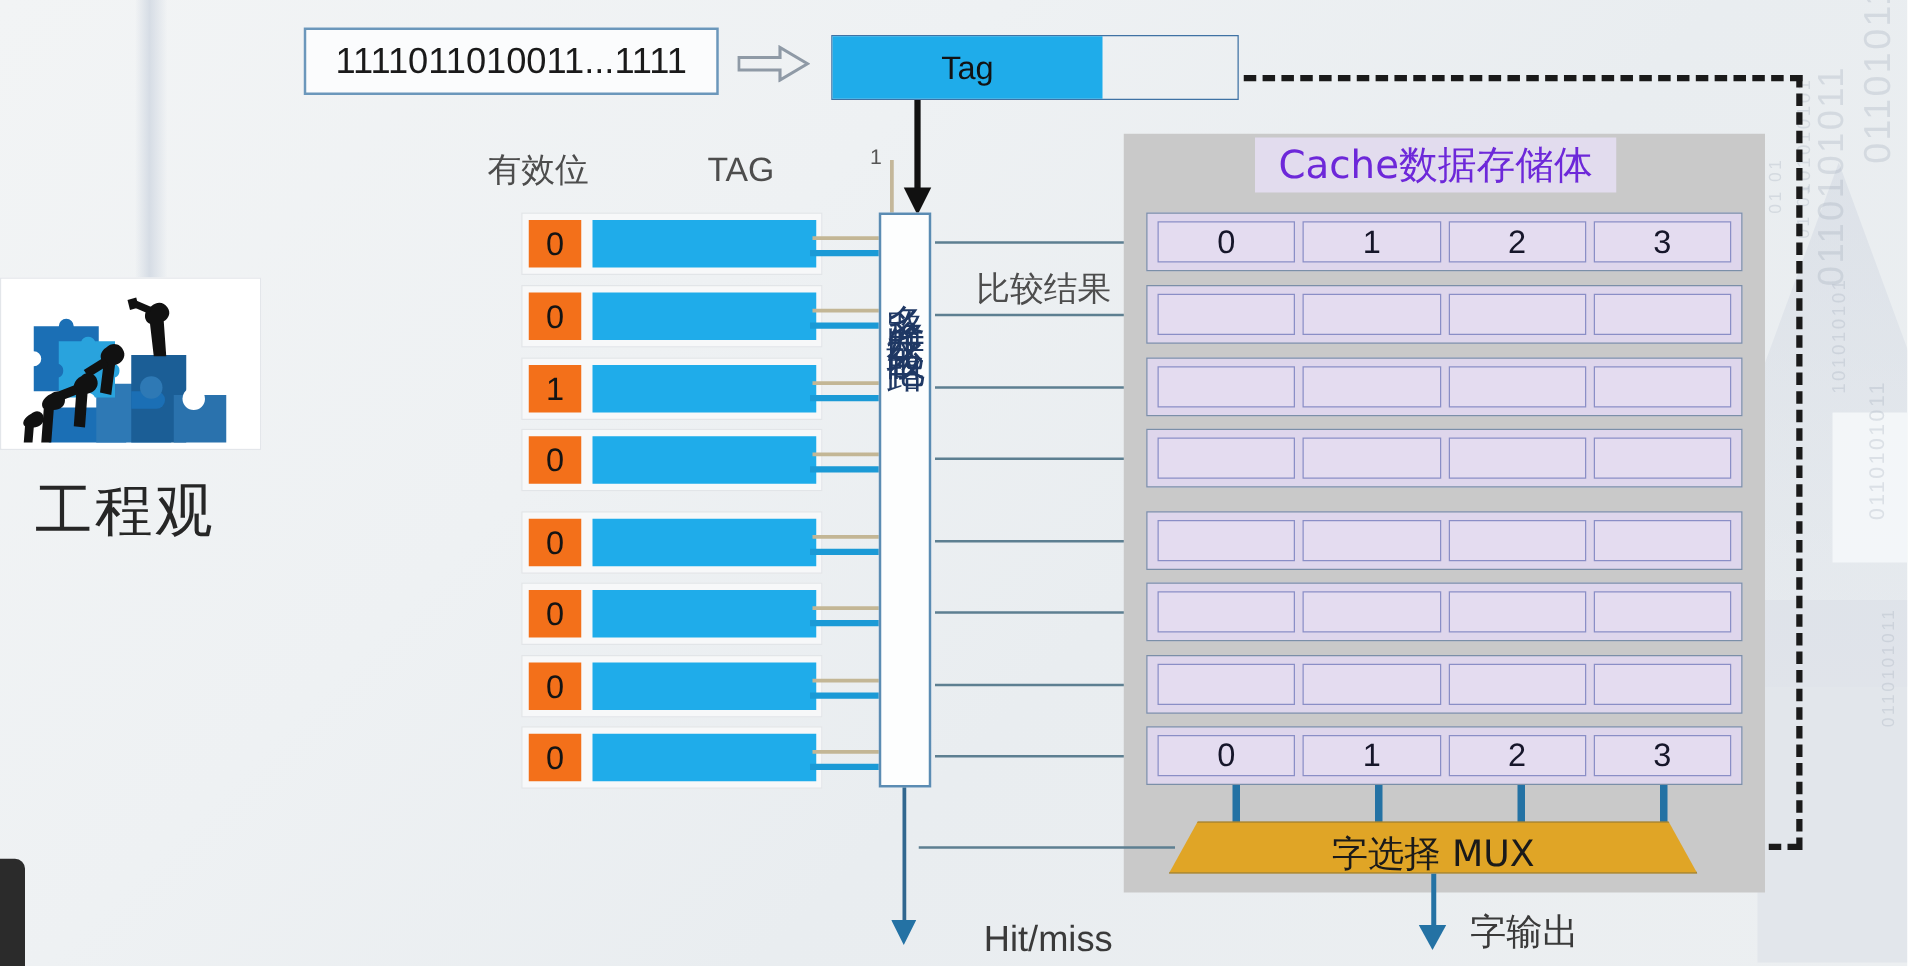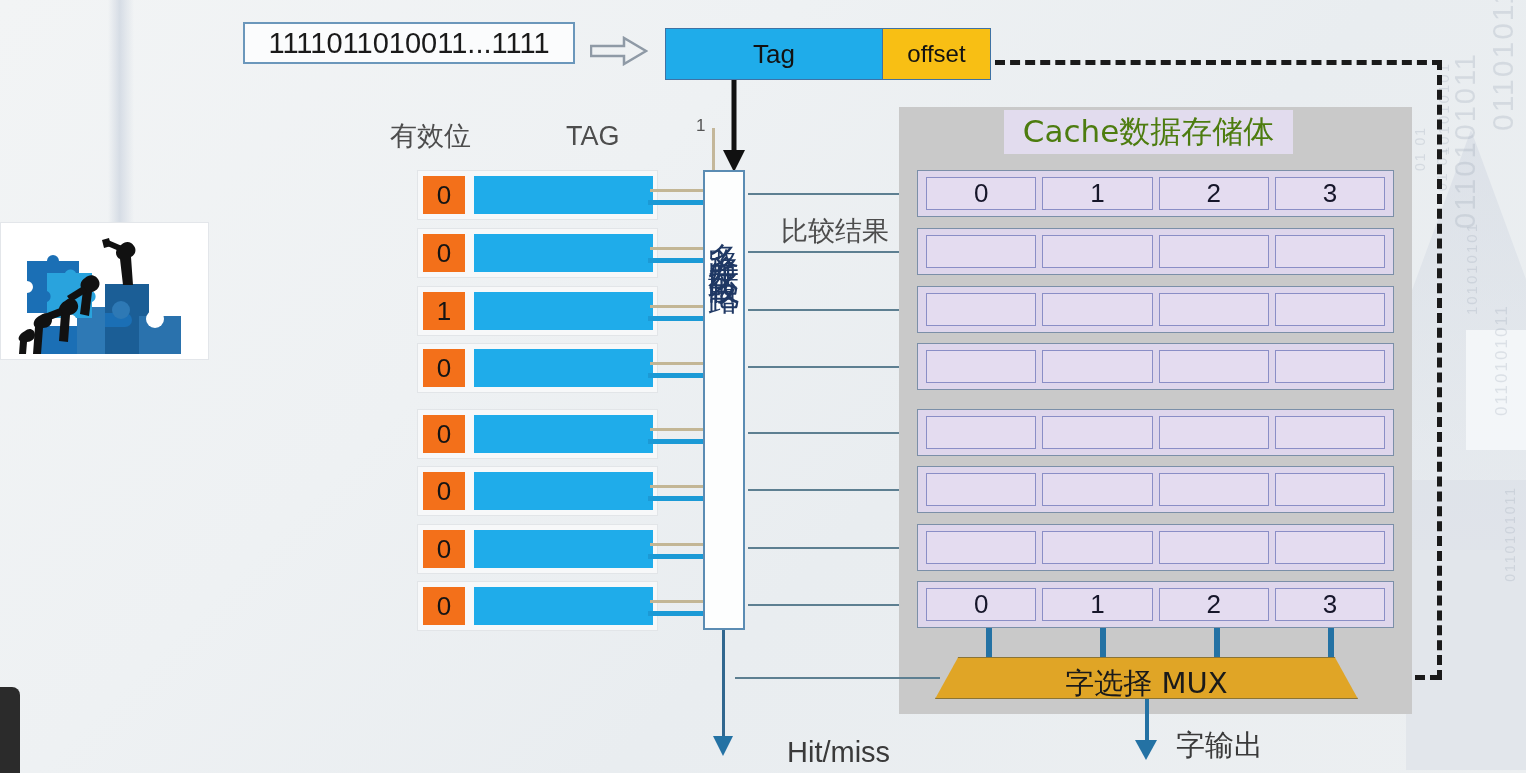--- a/index.html
+++ b/index.html
@@ -93,21 +93,21 @@
     position: absolute;
     left: 54px; top: 30px;
     font-size: 30px;
     color: #4d4d4d;
     letter-spacing: 1px;
     font-family: "DejaVu Sans", sans-serif;
   }
   .addr-box {
     position: absolute;
     left: 243px; top: 22px;
-    width: 332px; height: 42px;
+    width: 332px; height: 54px;
     border: 2px solid #6b97bb;
     background: #fbfcfd;
     display: flex;
     align-items: center;
     justify-content: center;
     font-size: 29px;
     color: #1a1a1a;
     box-sizing: border-box;
   }
   .fat-arrow {
@@ -294,21 +294,21 @@
     left: 899px; top: 107px;
     width: 513px; height: 607px;
     background: #c9c9c9;
   }
   .cache-title {
     position: absolute;
     left: 1004px; top: 110px;
     width: 289px; height: 44px;
     background: #e2dcee;
     display: flex; align-items: center; justify-content: center;
-    font-size: 31px; color: #4d7c0f;
+    font-size: 31px; color: #6d28d9;
     font-family: "DejaVu Sans", sans-serif;
   }
   .cache-row {
     position: absolute;
     left: 917px;
     width: 477px; height: 47px;
     background: #ded6ec;
     border: 1px solid #7b8fa8;
     box-sizing: border-box;
     display: flex;
@@ -420,30 +420,30 @@
         <path d="M101 17 l7 -2 l2 8 l-7 2 z"></path>
         <path d="M84 55 c5 -5 12 -3 14 3 c2 5 -2 10 -7 11 l-3 24 l-9 -2 l3 -24 c-4 -3 -3 -9 2 -12 z"></path>
         <path d="M86 69 l-16 10 l-4 -6 l16 -10 z"></path>
         <path d="M64 78 c5 -5 12 -2 13 4 c1 5 -3 9 -8 10 l-2 27 l-9 -1 l2 -27 c-4 -3 -2 -10 4 -13 z"></path>
         <path d="M62 92 l-18 7 l-3 -7 l18 -7 z"></path>
         <path d="M40 92 c5 -4 11 -1 11 5 c0 5 -4 8 -9 8 l-2 26 h-8 l2 -27 c-3 -3 -1 -9 6 -12 z"></path>
         <path d="M24 108 c4 -4 10 -2 10 4 c0 4 -4 7 -8 7 l-1 12 h-7 l1 -13 c-3 -2 -1 -7 5 -10 z"></path>
       </g>
     </svg>
   </div>
+  <div class="logo-caption">工程观</div>
 
   <div class="addr-box">1111011010011...1111</div>
 
   <svg class="fat-arrow" viewBox="0 0 58 30">
     <path d="M1 10 H34 V2 L56 15 L34 28 V20 H1 Z" fill="none" stroke="#8f9aa6" stroke-width="2.5"></path>
   </svg>
 
   <div class="tagbar">
     <div class="tag-part">Tag</div>
-    <div class="off-part">offset</div>
   </div>
 
   <div class="dash-top"></div>
   <div class="dash-right"></div>
   <div class="dash-bottom"></div>
 
   <svg class="tag-down-arrow" viewBox="0 0 36 92">
     <line x1="18" y1="0" x2="18" y2="74" stroke="#111" stroke-width="5"></line>
     <polygon points="7,70 29,70 18,92" fill="#111"></polygon>
   </svg>

